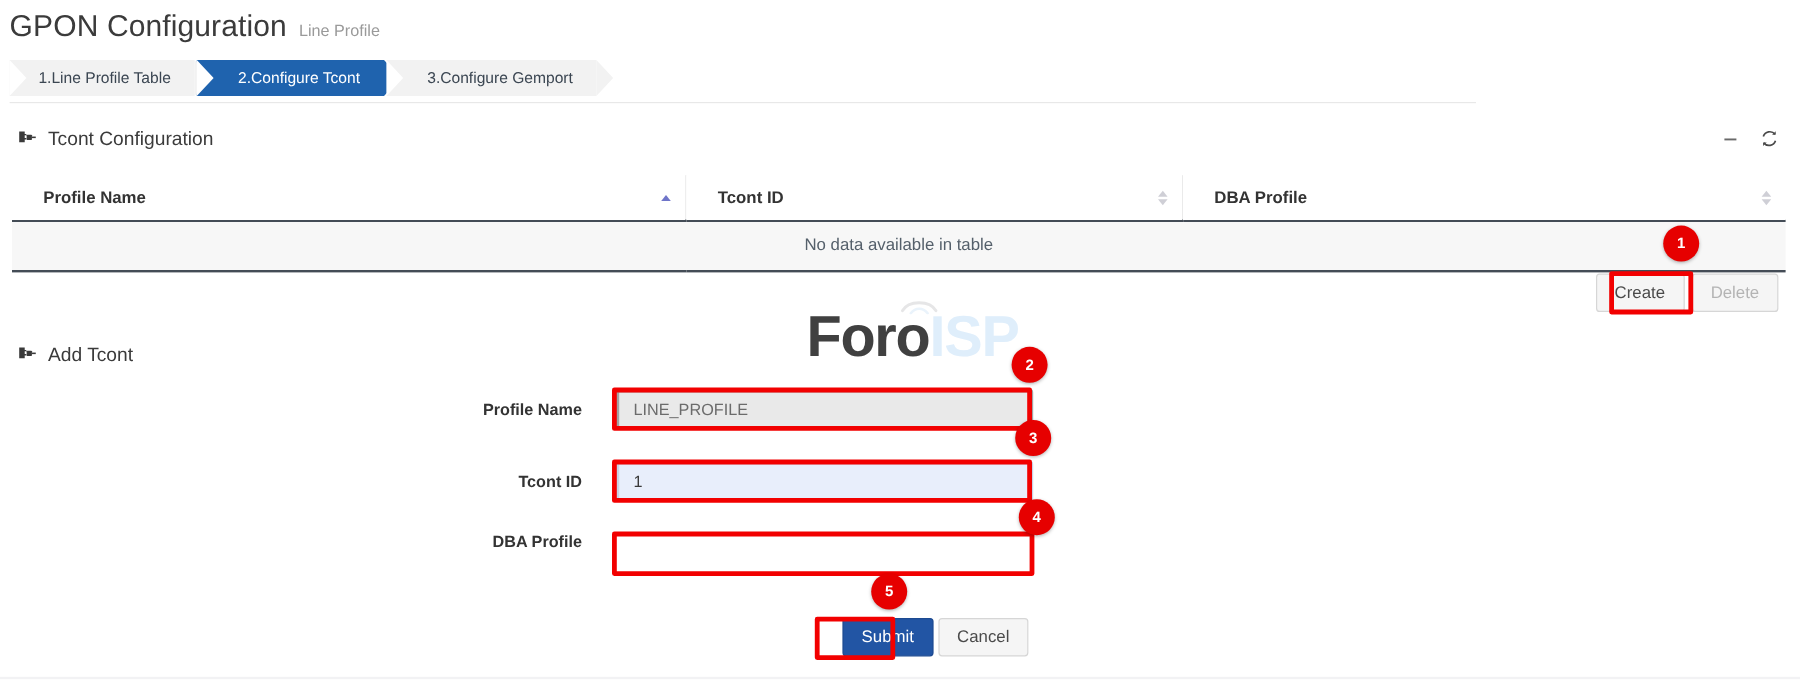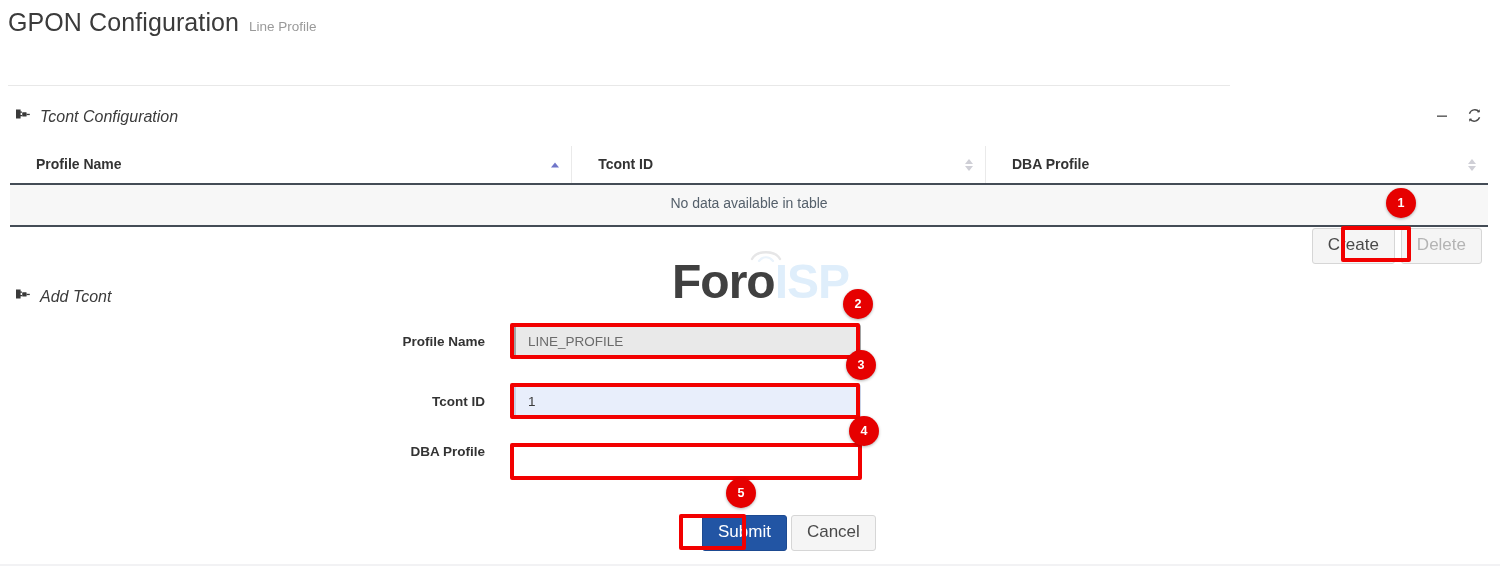--- a/index.html
+++ b/index.html
@@ -117,21 +117,20 @@
   }
 
   
   .panel-head {
     position: absolute;
     display: flex;
     align-items: center;
     gap: 9px;
     font-size: 16px;
     color: #3b3b3b;
-    font-style: italic;
   }
   .panel-head .plug-icon { display: block; }
   .panel-tools {
     position: absolute;
     right: 18px;
     display: flex;
     align-items: center;
     gap: 18px;
     color: #555;
   }
@@ -199,21 +198,21 @@
   .tbl-actions {
     position: absolute;
     right: 18px;
     top: 228px;
     display: flex;
     gap: 6px;
     align-items: center;
   }
   .btn {
     font-family: "Liberation Sans", sans-serif;
-    font-size: 17px;
+    font-size: 14px;
     padding: 7px 15px 8px;
     border: 1px solid #d6d6d6;
     border-radius: 3px;
     background: #f5f5f5;
     color: #4a4a4a;
     cursor: pointer;
     line-height: 1.1;
   }
   .btn.disabled {
     color: #b4b4b4;
@@ -335,20 +334,31 @@
 </head>
 <body>
 
 <div id="page">
 
   <div class="page-head">
     <span class="page-title">GPON Configuration</span>
     <span class="page-subtitle">Line Profile</span>
   </div>
 
+  <div class="wizard">
+    <div class="step first">
+      <span>1.Line Profile Table</span>
+    </div>
+    <div class="step active">
+      <span>2.Configure Tcont</span>
+    </div>
+    <div class="step third">
+      <span>3.Configure Gemport</span>
+    </div>
+  </div>
   <div class="wizard-rule"></div>
 
   <div class="panel-head" style="left:14px; top:106px;">
     <span class="plug-icon">
       <svg width="17" height="17" viewBox="0 0 17 17" aria-hidden="true">
         <path d="M2 3.5h4.6v2.1H8v1.2H6.6v2.3H8v1.2H6.6v2.2H2V3.5z" fill="#3a3a3a"></path>
         <rect x="8.2" y="6.2" width="4.4" height="4.4" rx="0.6" fill="#3a3a3a"></rect>
         <rect x="12.6" y="7.8" width="3.2" height="1.3" fill="#3a3a3a"></rect>
       </svg>
     </span>

